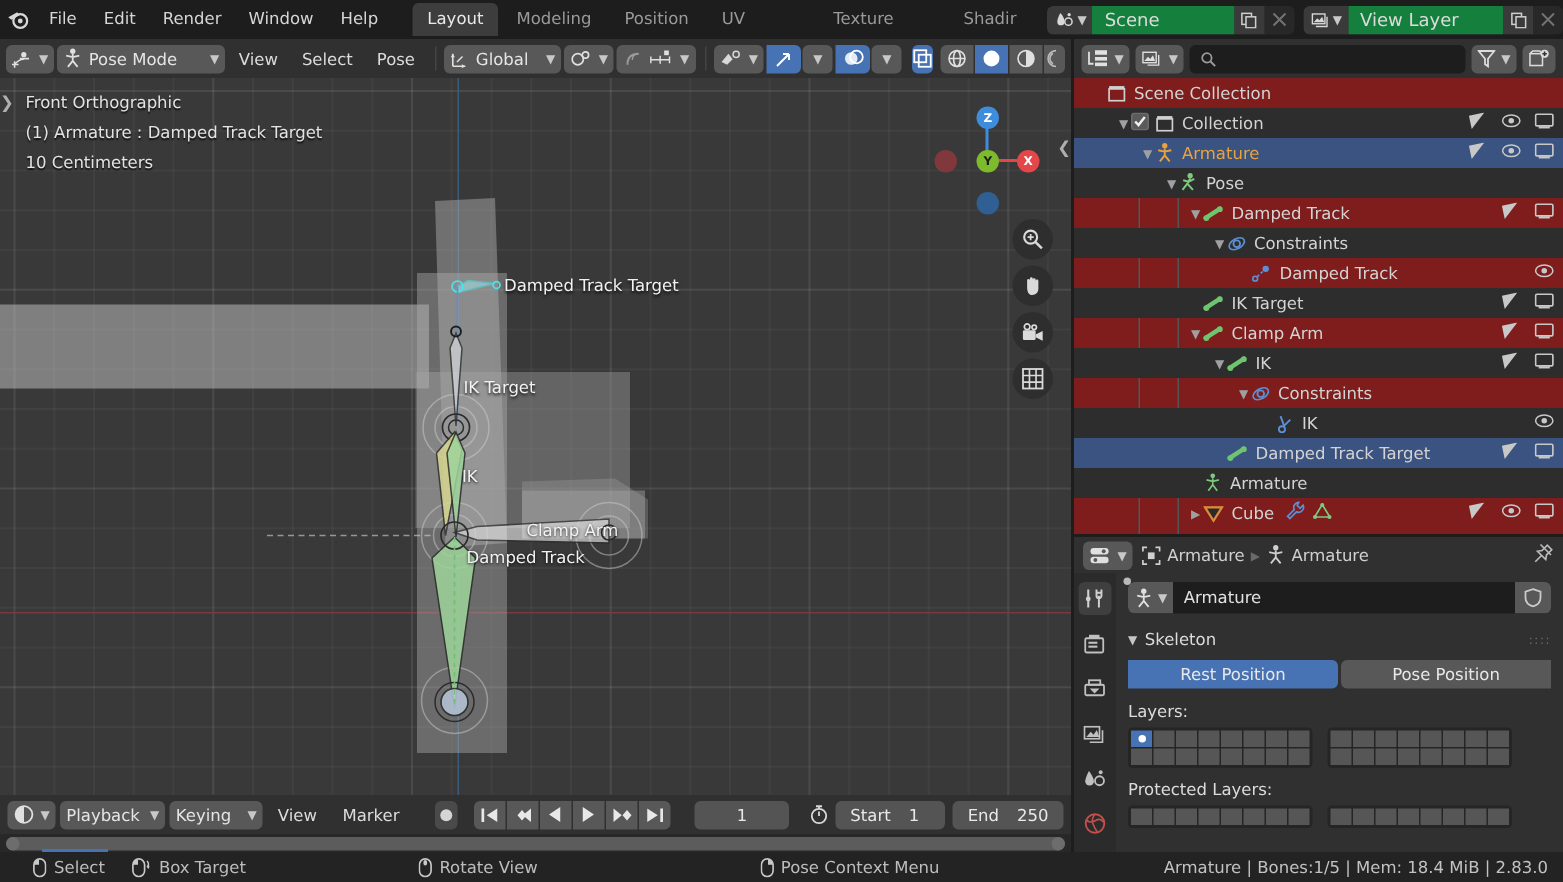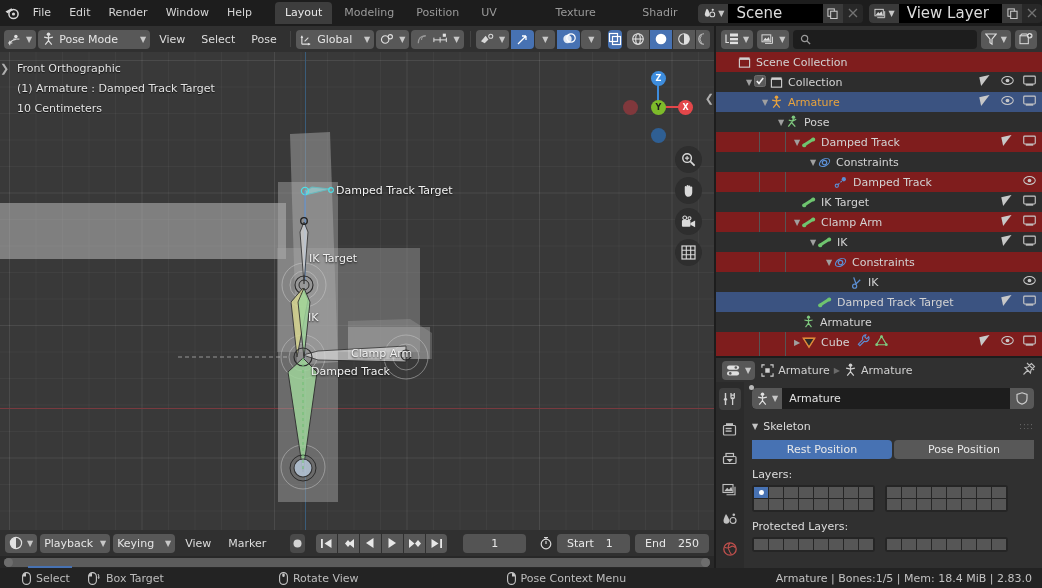--- a/index.html
+++ b/index.html
@@ -32,22 +32,22 @@
   .id-block {
     display: flex; align-items: center; height: 19px;
     background: #282828; border-radius: 4px; margin-left: 6px; overflow: hidden;
   }
   .id-icon-btn {
     display: flex; align-items: center; gap: 2px;
     background: #3a3a3a; height: 19px; padding: 0 4px 0 5px;
     border-radius: 4px 0 0 4px;
   }
   .id-name {
-    background: #000000; height: 19px; line-height: 19px;
-    padding: 0 8px; color: #dcdcdc; font-size: 15px;
+    background: #15803d; height: 19px; line-height: 19px;
+    padding: 0 8px; color: #dcdcdc; font-size: 12px;
   }
   .id-btn {
     width: 20px; height: 19px; display: flex; align-items: center; justify-content: center;
     background: #3a3a3a;
   }
   .id-btn.dim { background: #282828; opacity: .45; }
 
   
   .vp-header {
     position: absolute; left: 0; top: 26px; width: 714px; height: 26px;

